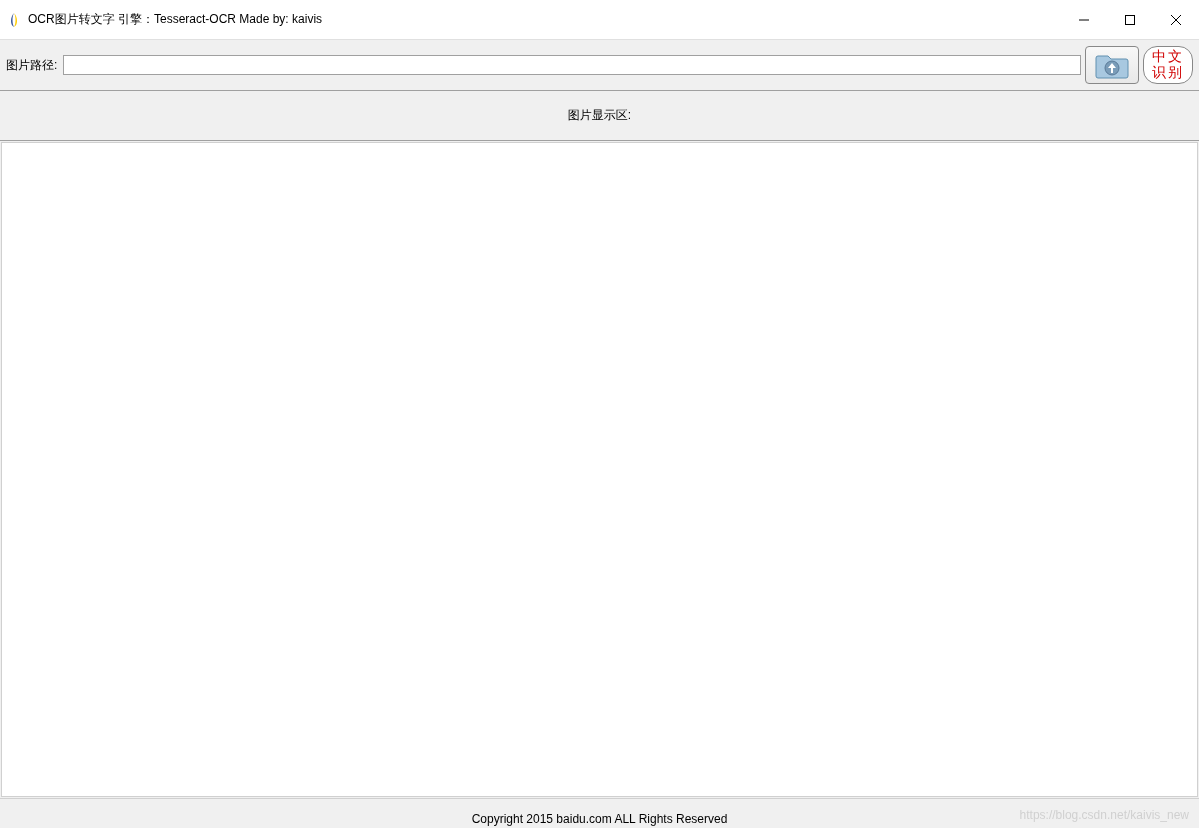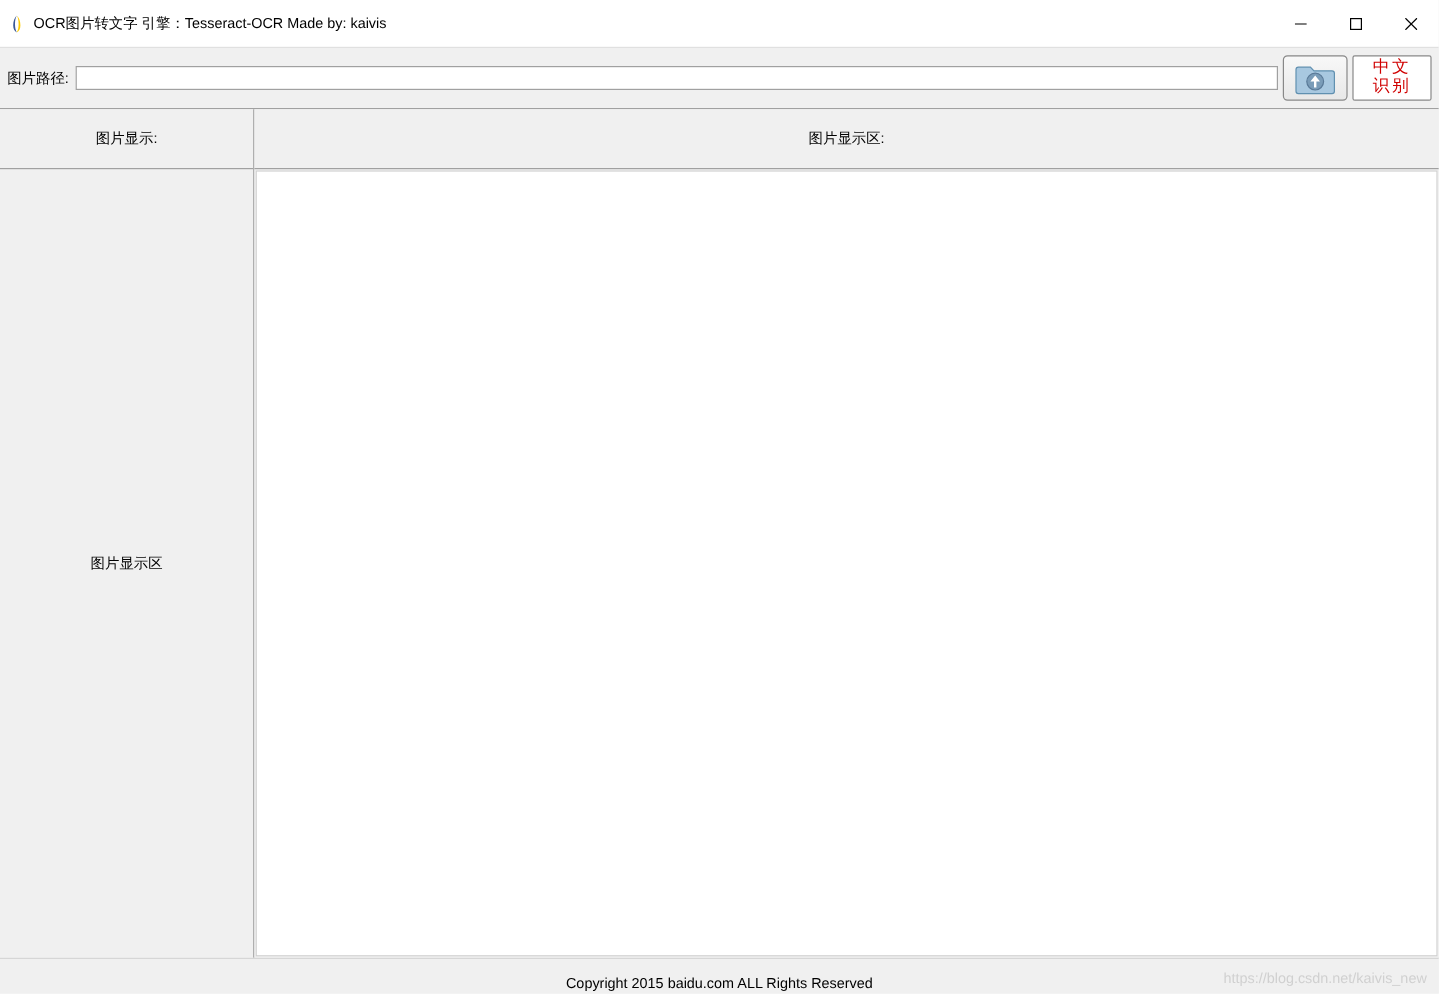--- a/index.html
+++ b/index.html
@@ -74,24 +74,24 @@
       height: 38px;
       border: 1px solid #888;
       border-radius: 4px;
       background: linear-gradient(#f8f8f8, #e8e8e8);
       display: flex;
       align-items: center;
       justify-content: center;
       cursor: pointer;
     }
     .recognize-btn {
-      width: 66px;
+      width: 50px;
       height: 38px;
       border: 1px solid #888;
-      border-radius: 2px;
+      border-radius: 14px;
       background: #fff;
       display: flex;
       flex-direction: column;
       align-items: center;
       justify-content: center;
       cursor: pointer;
       color: #d00000;
       font-size: 14px;
       line-height: 16px;
       font-family: "SimSun", serif;
@@ -207,24 +207,20 @@
       <path d="M19 13 L23 18 L20 18 L20 23 L18 23 L18 18 L15 18 Z" fill="#ffffff"></path>
     </svg>
   </div>
   <div class="recognize-btn">
     <span>中文</span>
     <span>识别</span>
   </div>
 </div>
 
 <div class="main-area">
-  <div class="left-panel">
-    <div class="left-header">图片显示:</div>
-    <div class="left-body">图片显示区</div>
-  </div>
   <div class="right-panel">
     <div class="right-header">图片显示区:</div>
     <div class="right-body"></div>
   </div>
 </div>
 
 <div class="footer">
   <span>Copyright 2015 baidu.com ALL Rights Reserved</span>
 </div>
 

